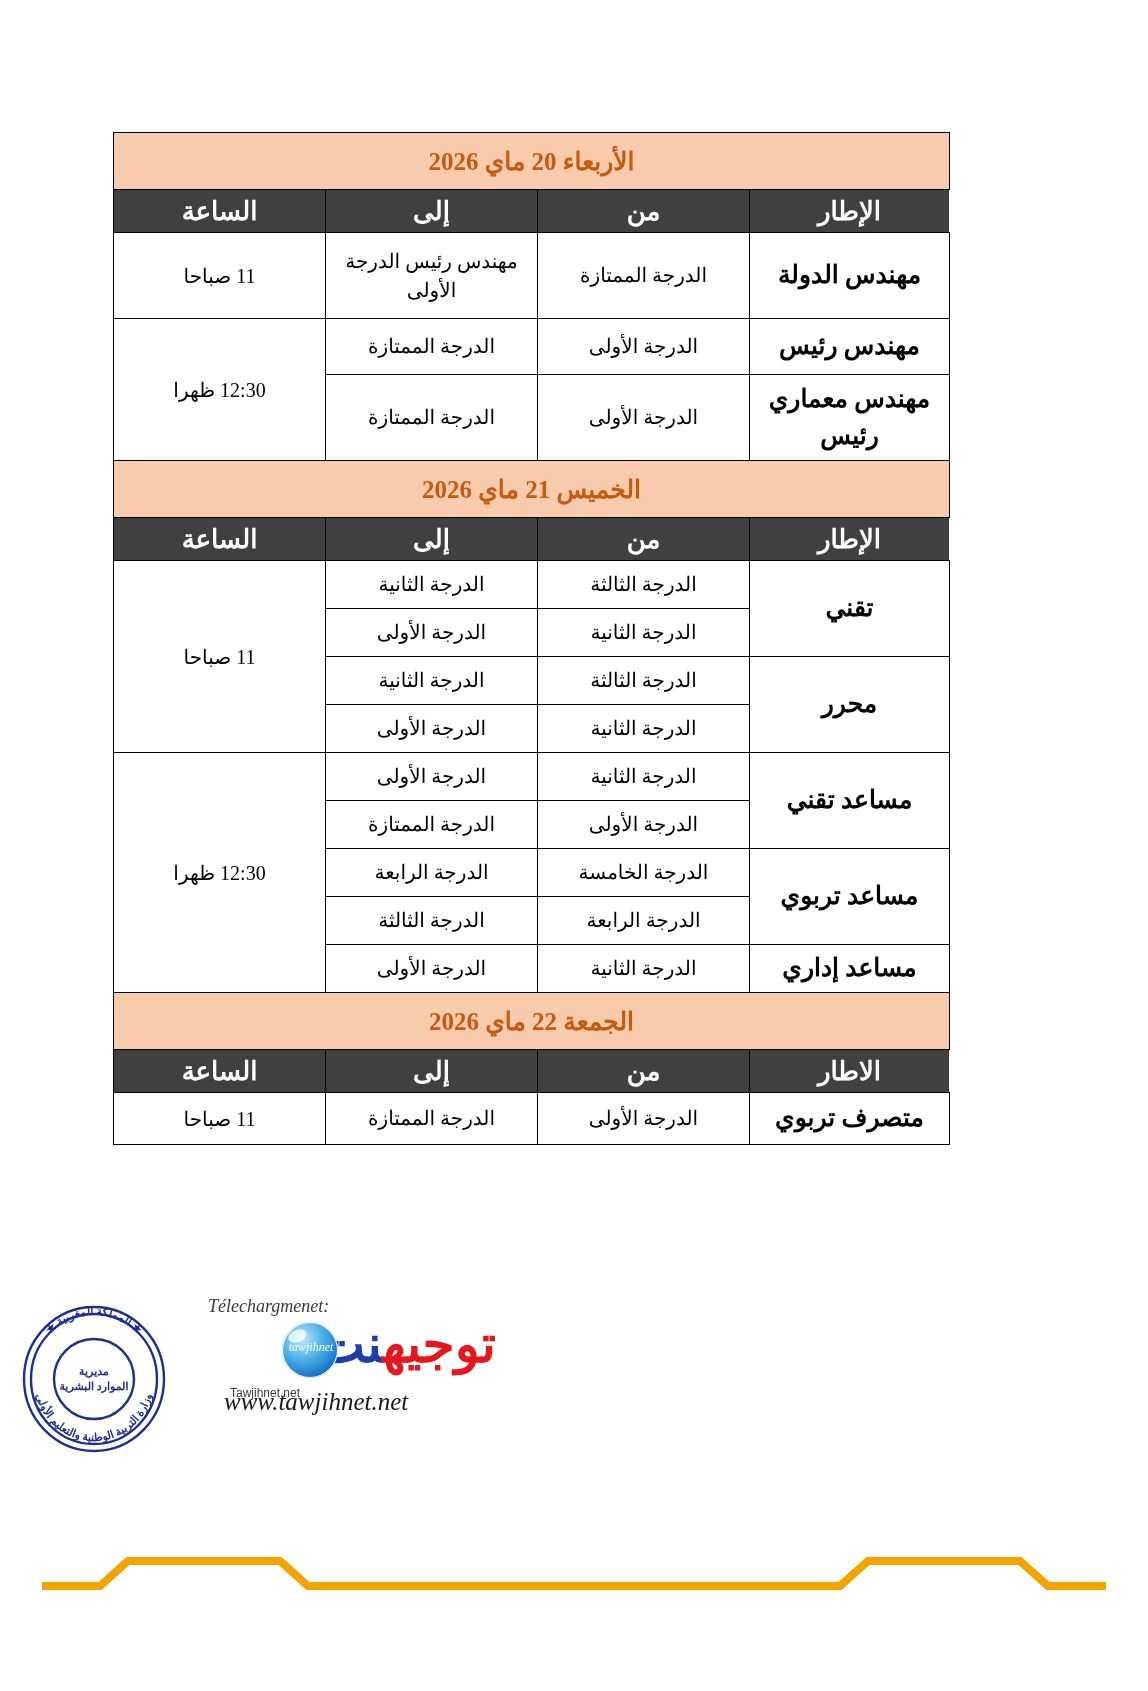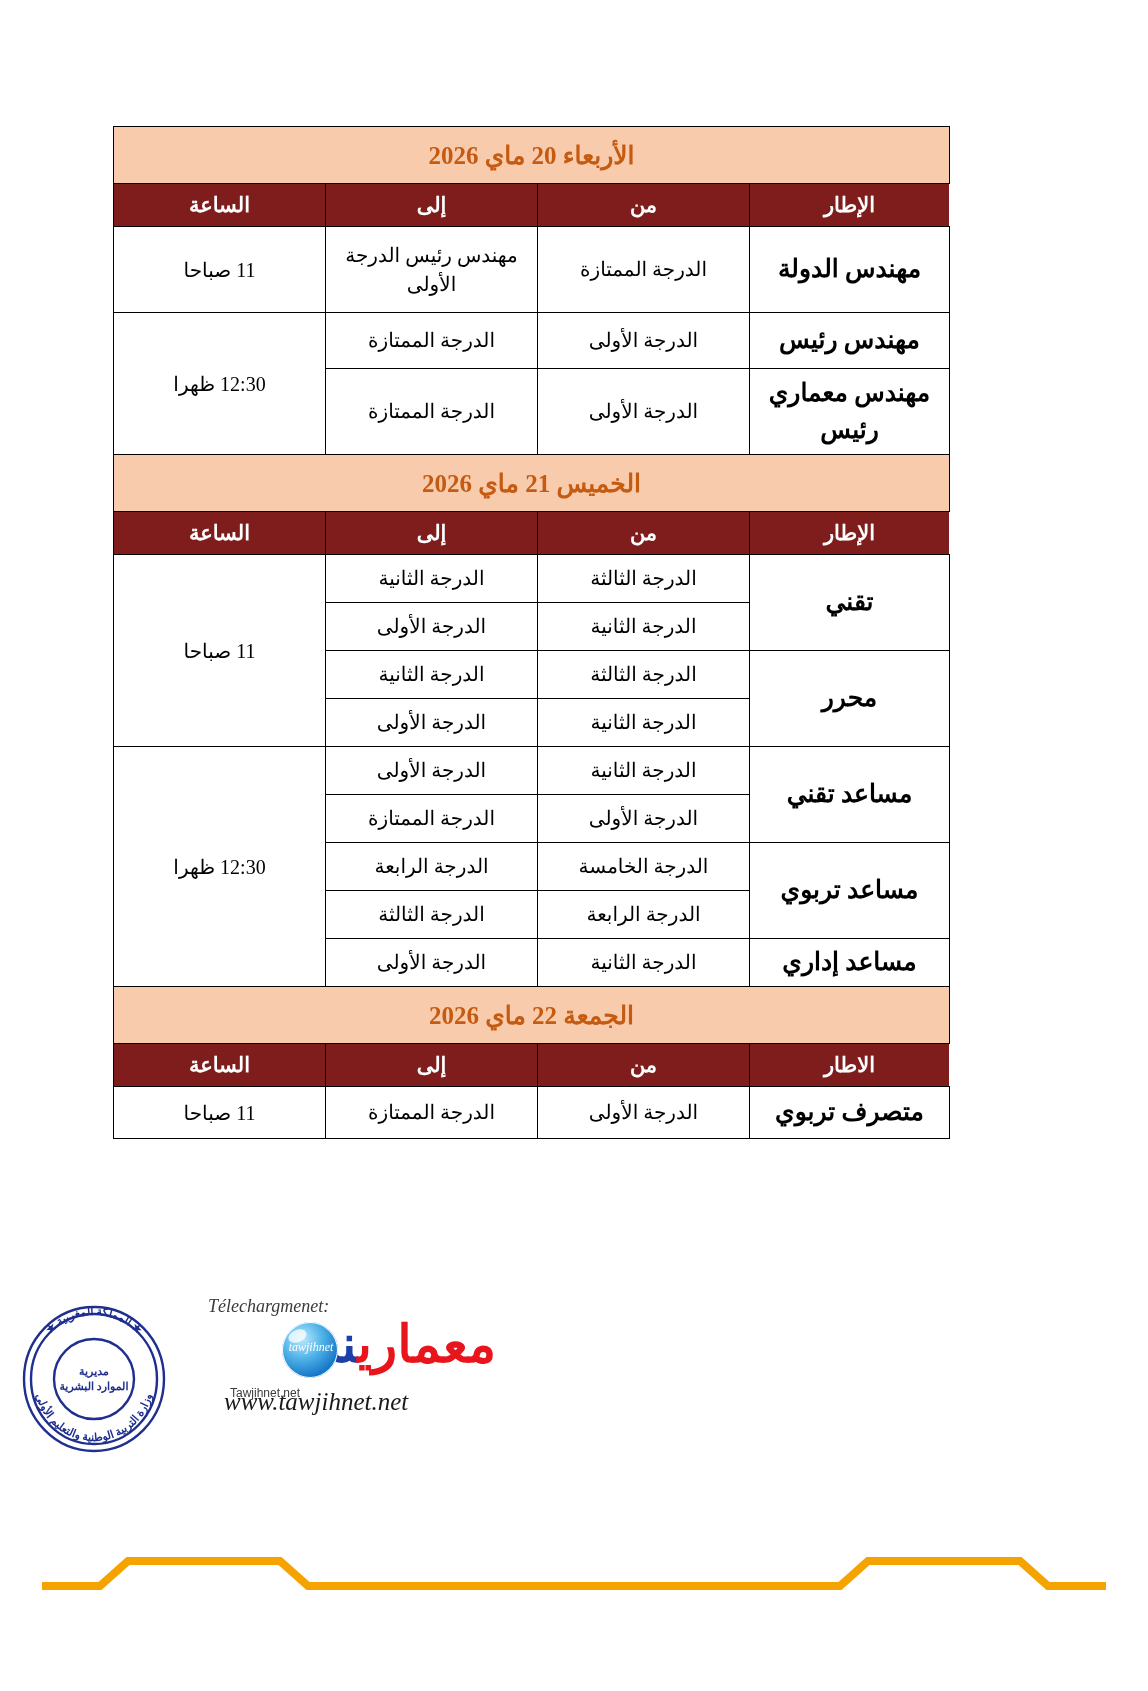--- a/index.html
+++ b/index.html
@@ -16,21 +16,21 @@
   }
 
   .page {
     position: absolute;
     inset: 0;
   }
 
   
   .sched-wrap {
     position: absolute;
-    top: 126px;
+    top: 132px;
     left: 114px;
     width: 836px;
     font-family: Liberation Serif, serif;
   }
   table.sched {
     width: 100%;
     border-collapse: collapse;
     table-layout: fixed;
     direction: rtl;
   }
@@ -54,24 +54,24 @@
     font-size: 25px;
     height: 56px;
     letter-spacing: 0px;
     border-left: 1.5px solid #000;
     border-right: 1.5px solid #000;
     border-top: 1.5px solid #000;
     border-bottom: 1.5px solid #000;
   }
 
   .col-head td {
-    background: #7f1d1d;
+    background: #404040;
     color: #ffffff;
     font-weight: bold;
-    font-size: 21px;
+    font-size: 26px;
     height: 42px;
     border-color: #1f3864;
     border-top: 1.5px solid #000;
     border-bottom: 1.5px solid #000;
   }
   .col-head td.sep { border-right: 1.5px solid #ffffff; }
 
   td.frame-cell {
     font-weight: bold;
     font-size: 25px;
@@ -371,21 +371,21 @@
       <g fill="#1f2f8f" font-family="'Liberation Serif', serif" font-size="11" text-anchor="middle" font-weight="bold">
         <text x="80" y="80">مديرية</text>
         <text x="80" y="95">الموارد البشرية</text>
       </g>
     </svg>
   </div>
 
   <div class="wm">
     <div class="dl">Télechargmenet:</div>
     <div class="ar">
-      <span>معماري</span><span class="net">نت</span>
+      <span>توجيه</span><span class="net">نت</span>
     </div>
     <div class="globe"></div>
     <div class="globe-txt">tawjihnet</div>
     <div class="tiny">Tawjihnet.net</div>
     <div class="url">www.tawjihnet.net</div>
   </div>
 
   <div class="footer-rule">
     <svg viewBox="0 0 1148 46" xmlns="http://www.w3.org/2000/svg" preserveAspectRatio="none" aria-hidden="true">
       <path d="M 42,33 L 100,33 L 128,8 L 280,8 L 308,33 L 840,33 L 868,8 L 1020,8 L 1048,33 L 1106,33" fill="none" stroke="#f4a300" stroke-width="8" stroke-linecap="butt" stroke-linejoin="miter"></path>

